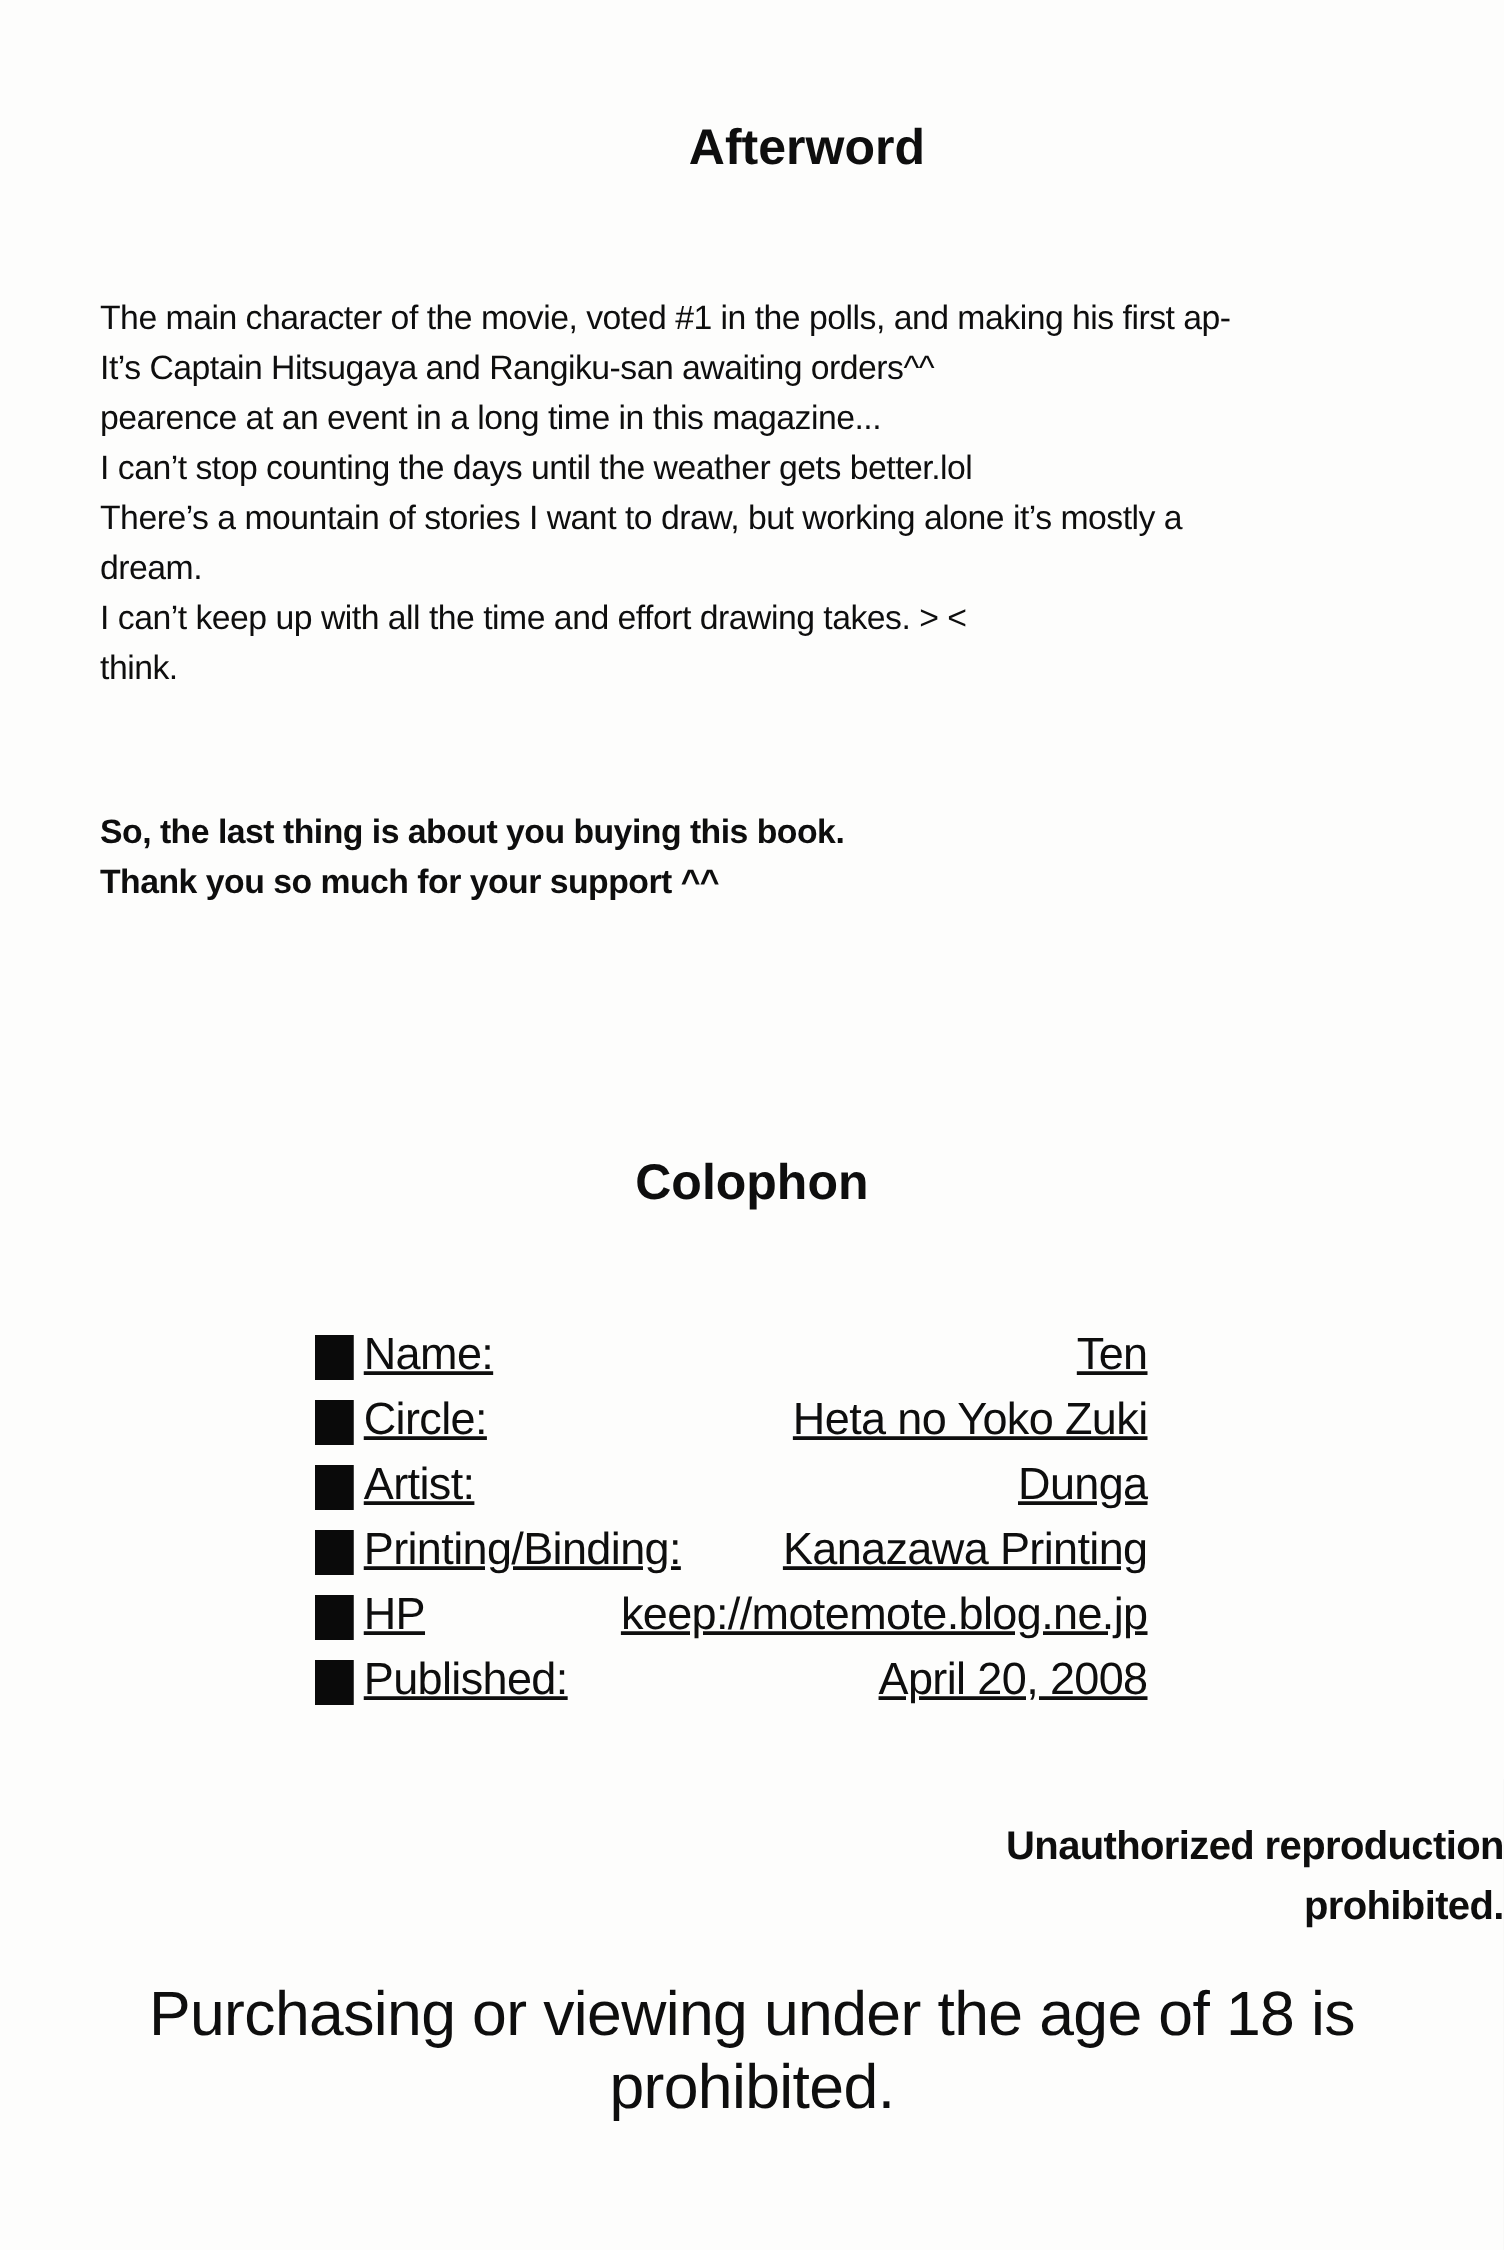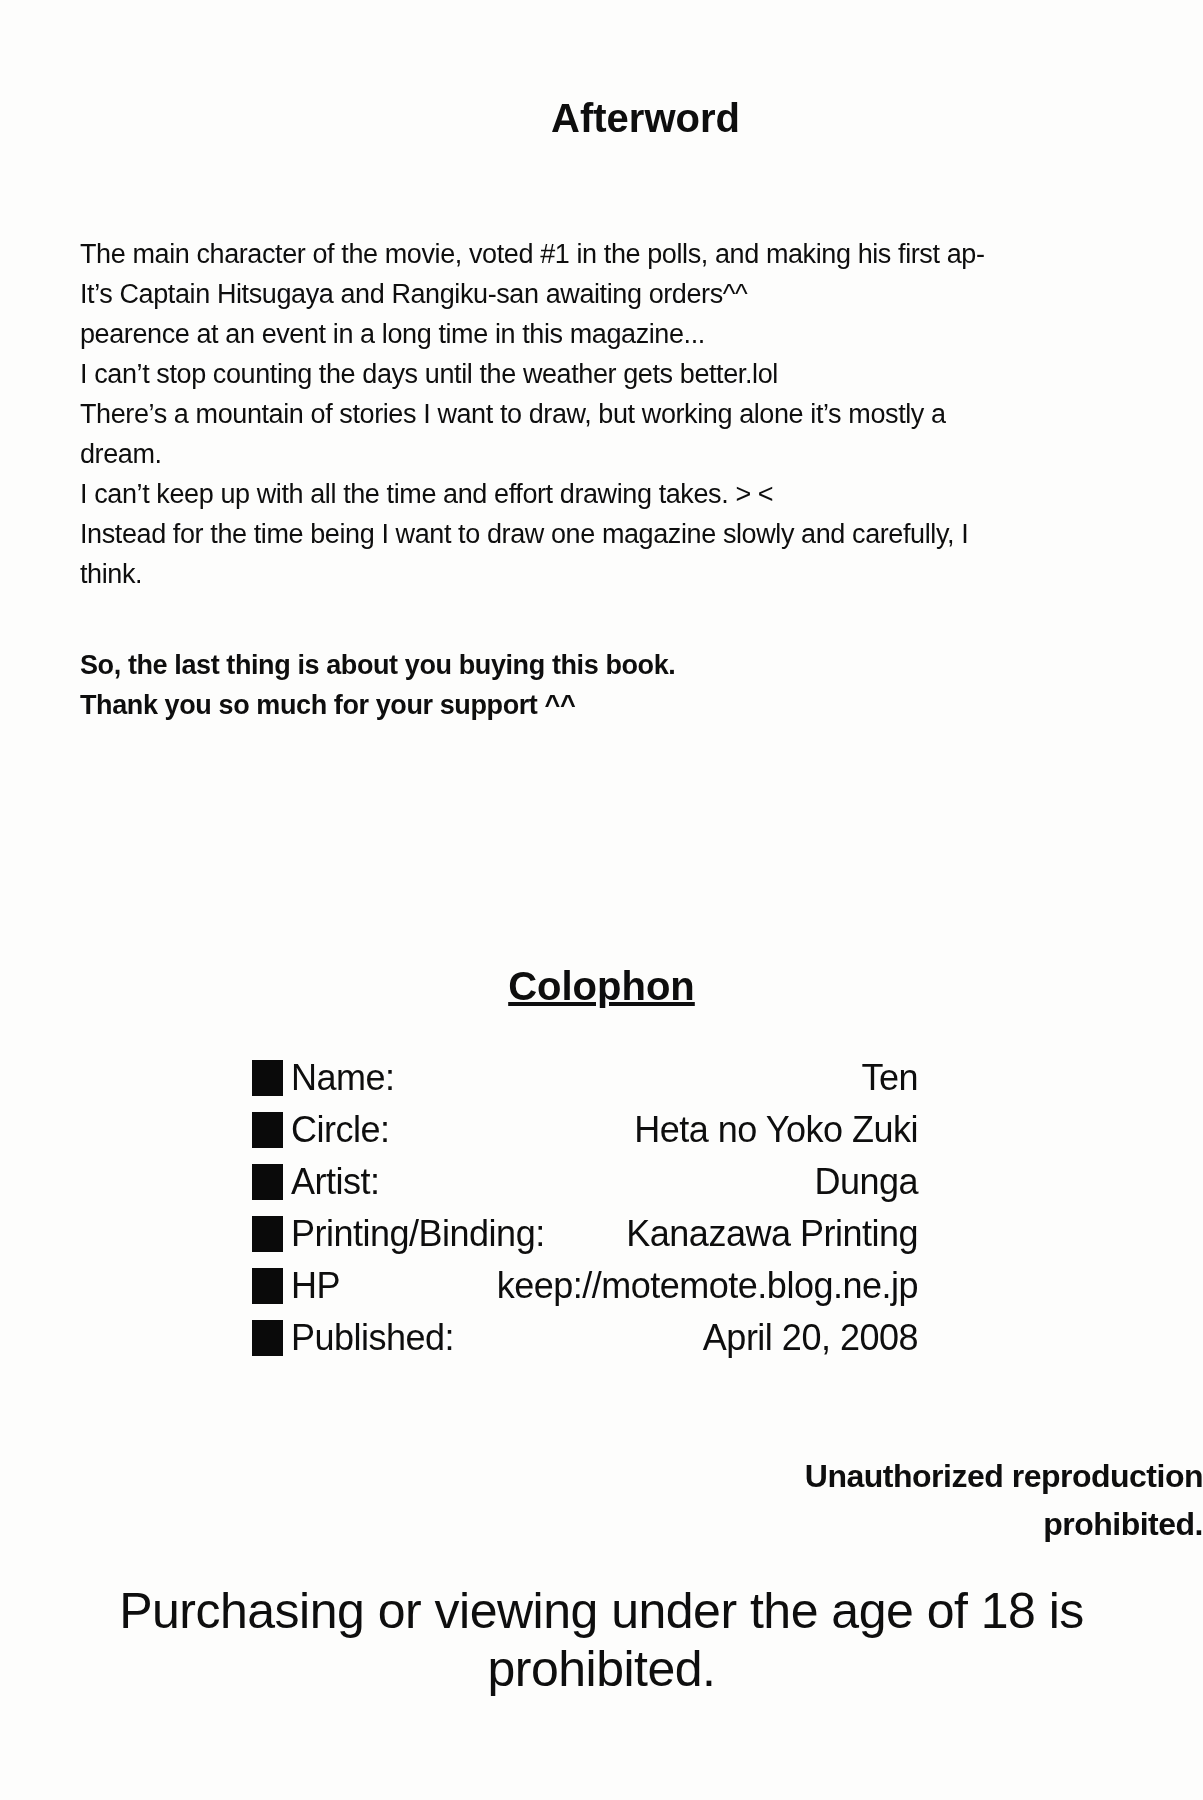--- a/index.html
+++ b/index.html
@@ -18,41 +18,42 @@
   .heading {
     position: absolute;
     left: 0; width: 100%;
     text-align: center;
     font-weight: bold;
     font-size: 40px;
     letter-spacing: 0px;
     margin: 0;
   }
   .afterword-title { top: 96px; margin-left: 44px; }
-  .colophon-title  { top: 964px; text-decoration: underline; }
+  .colophon-title  { top: 924px; }
   .body-text {
     position: absolute;
     left: 80px; right: 70px;
     font-size: 27px;
     line-height: 40px;
     letter-spacing: -0.4px;
   }
   .para1 { top: 234px; }
   .para2 { top: 645px; font-weight: bold; }
   .colophon-list {
     position: absolute;
     top: 1052px; left: 252px; width: 666px;
   }
   .colophon-row {
     display: flex;
-    align-items: center;
+    align-items: flex-end;
     height: 52px;
     font-size: 36px;
     letter-spacing: -0.5px;
     white-space: nowrap;
+    text-decoration: underline;
   }
   .bullet {
     display: inline-block;
     width: 31px; height: 36px;
     background: #0a0a0a;
     margin-right: 8px;
     flex: none;
   }
   .colophon-value { margin-left: auto; }
   .repro-notice {
@@ -80,21 +81,20 @@
   <h1 class="heading afterword-title">Afterword</h1>
 
   <div class="body-text para1" id="para1">
       <div>The main character of the movie, voted #1 in the polls, and making his first ap-</div>
       <div>It’s Captain Hitsugaya and Rangiku-san awaiting orders^^</div>
       <div>pearence at an event in a long time in this magazine...</div>
       <div>I can’t stop counting the days until the weather gets better.lol</div>
       <div>There’s a mountain of stories I want to draw, but working alone it’s mostly a</div>
       <div>dream.</div>
       <div>I can’t keep up with all the time and effort drawing takes. &gt; &lt;</div>
-      <div>Instead for the time being I want to draw one magazine slowly and carefully, I</div>
       <div>think.</div>
     </div>
 
   <div class="body-text para2" id="para2">
       <div>So, the last thing is about you buying this book.</div>
       <div>Thank you so much for your support ^^</div>
     </div>
 
   <h2 class="heading colophon-title">Colophon</h2>
 

